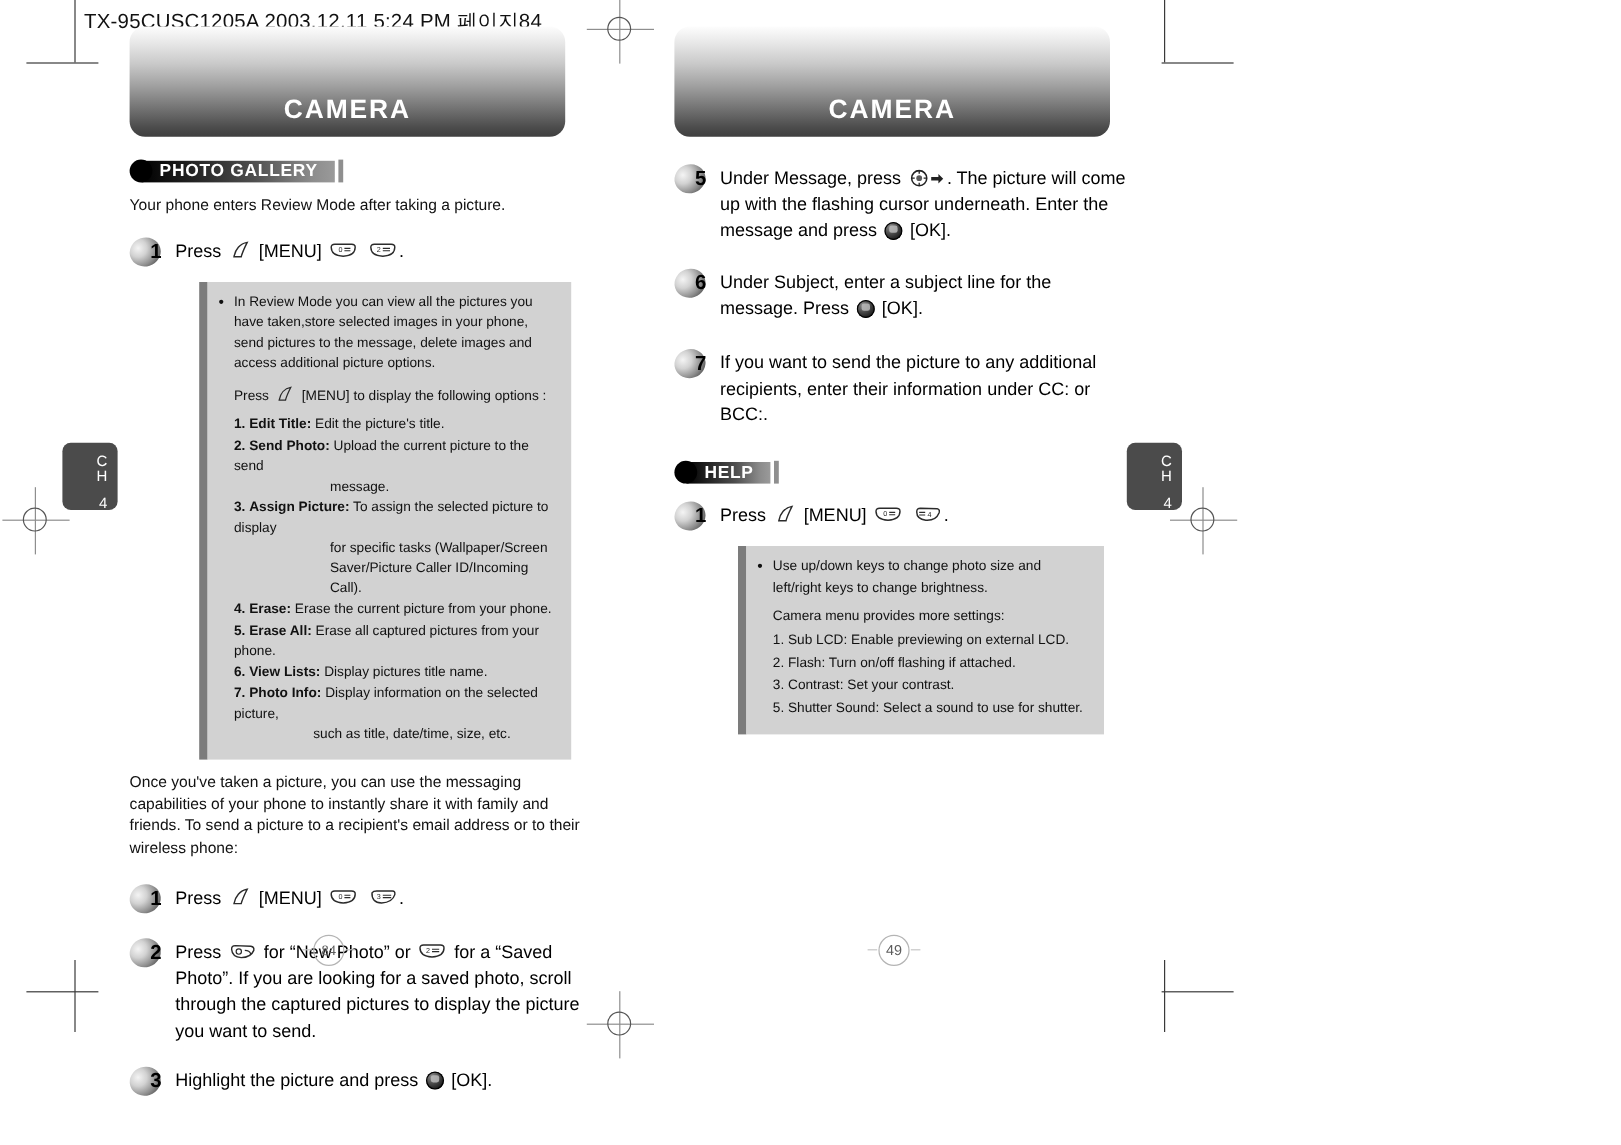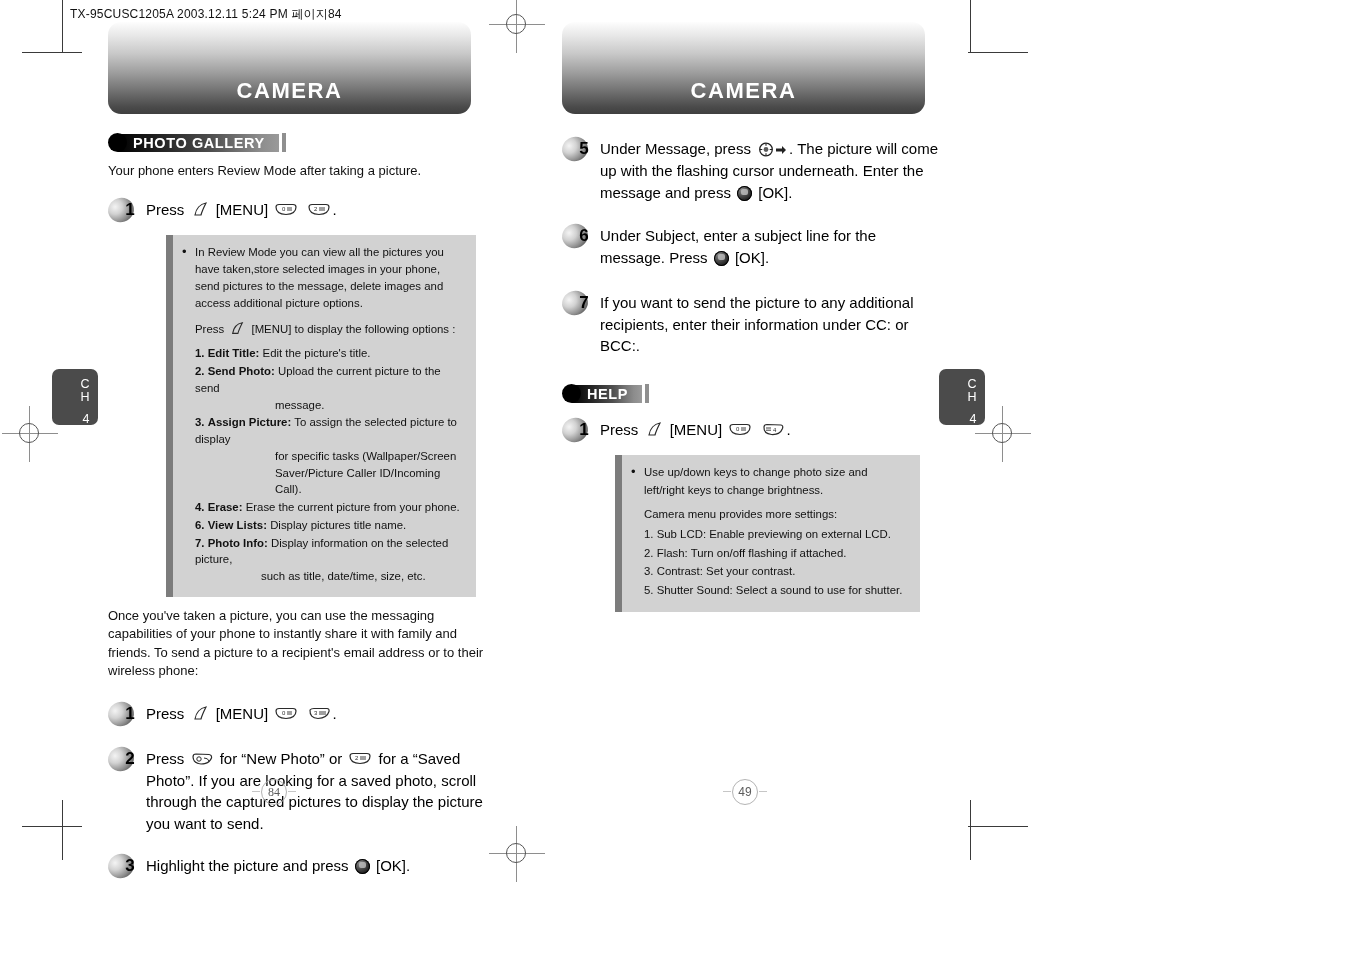--- a/index.html
+++ b/index.html
@@ -50,21 +50,21 @@
     left: 27px; top: 0;
     width: 1px; height: 56px;
     background: #8e8e8e;
   }
 
   
   .slug {
     position: absolute;
     left: 70px;
     top: 6px;
-    font-size: 12px;
+    font-size: 17px;
     letter-spacing: .2px;
     color: #111;
     white-space: nowrap;
     font-family: "Liberation Sans", sans-serif;
   }
 
   
   .page {
     position: absolute;
     top: 0;
@@ -459,20 +459,25 @@
           <span>To assign the selected picture to display</span>
           <span class="note-cont">for specific tasks (Wallpaper/Screen</span>
           <span class="note-cont">Saver/Picture Caller ID/Incoming Call).</span>
         </li>
         <li>
           <b>4.</b>
           <b>Erase:</b>
           <span>Erase the current picture from your phone.</span>
         </li>
         <li>
+          <b>5.</b>
+          <b>Erase All:</b>
+          <span>Erase all captured pictures from your phone.</span>
+        </li>
+        <li>
           <b>6.</b>
           <b>View Lists:</b>
           <span>Display pictures title name.</span>
         </li>
         <li>
           <b>7.</b>
           <b>Photo Info:</b>
           <span>Display information on the selected picture,</span>
           <span class="note-cont narrow">such as title, date/time, size, etc.</span>
         </li>

